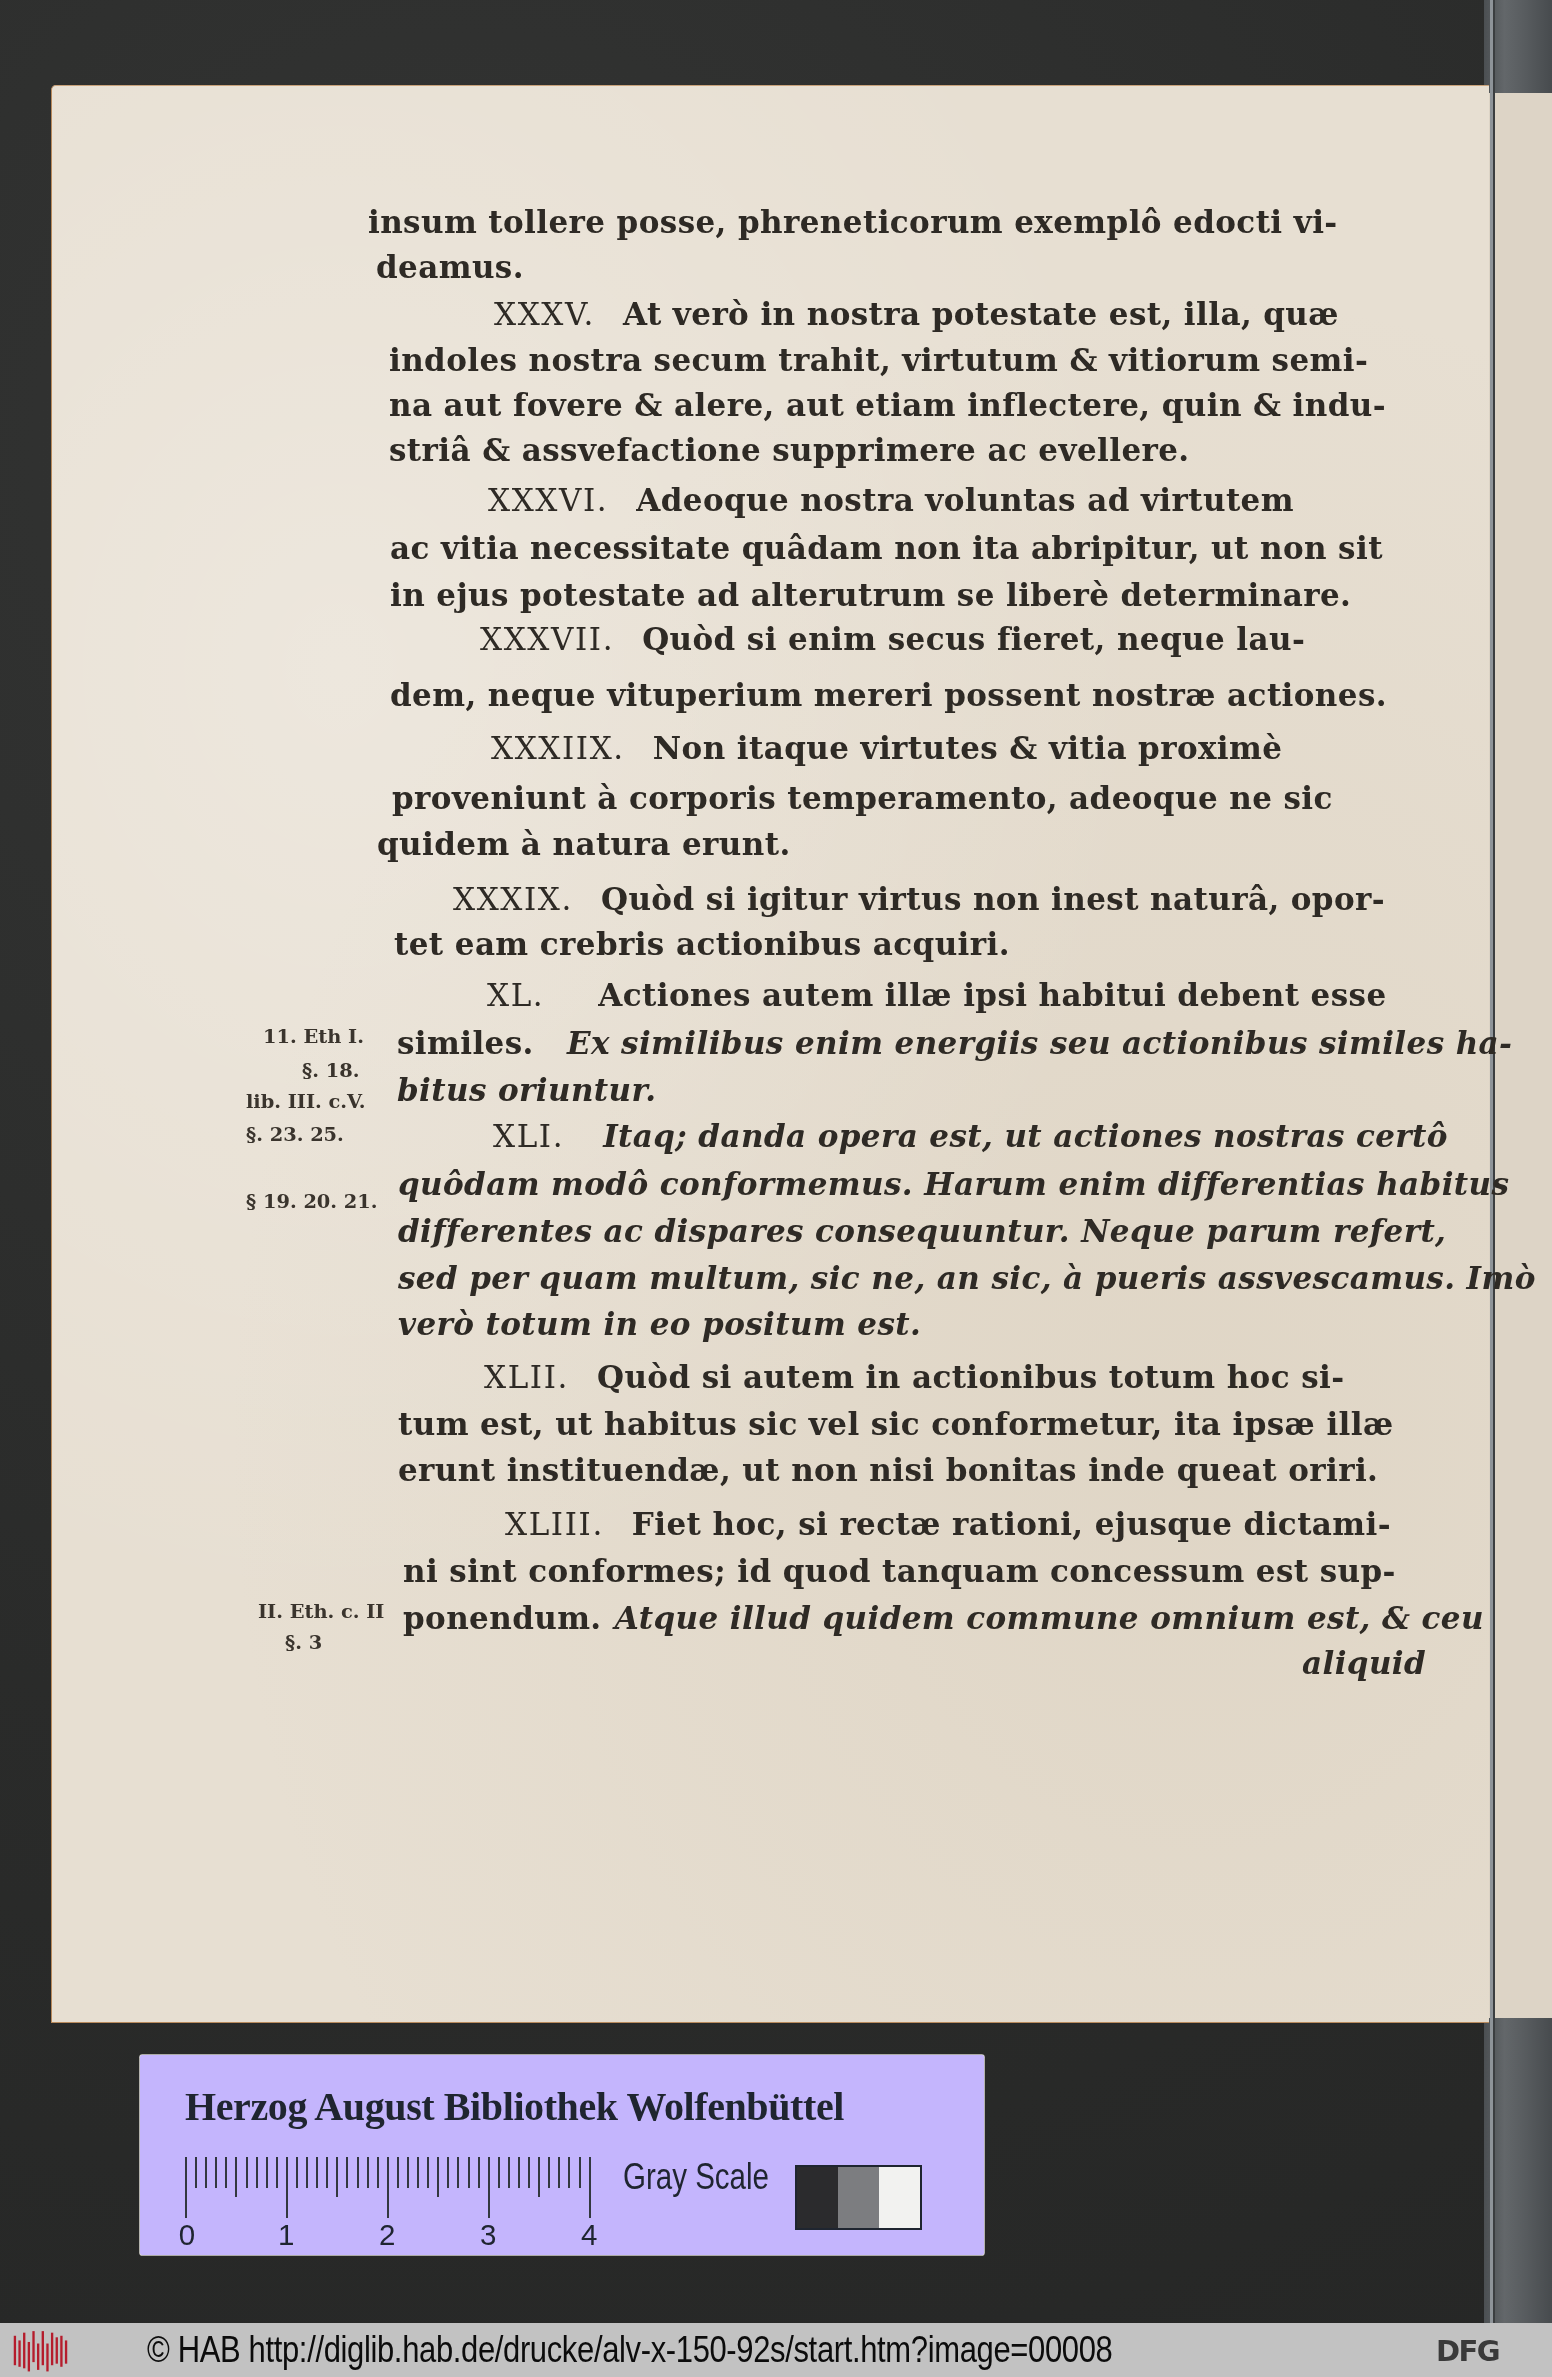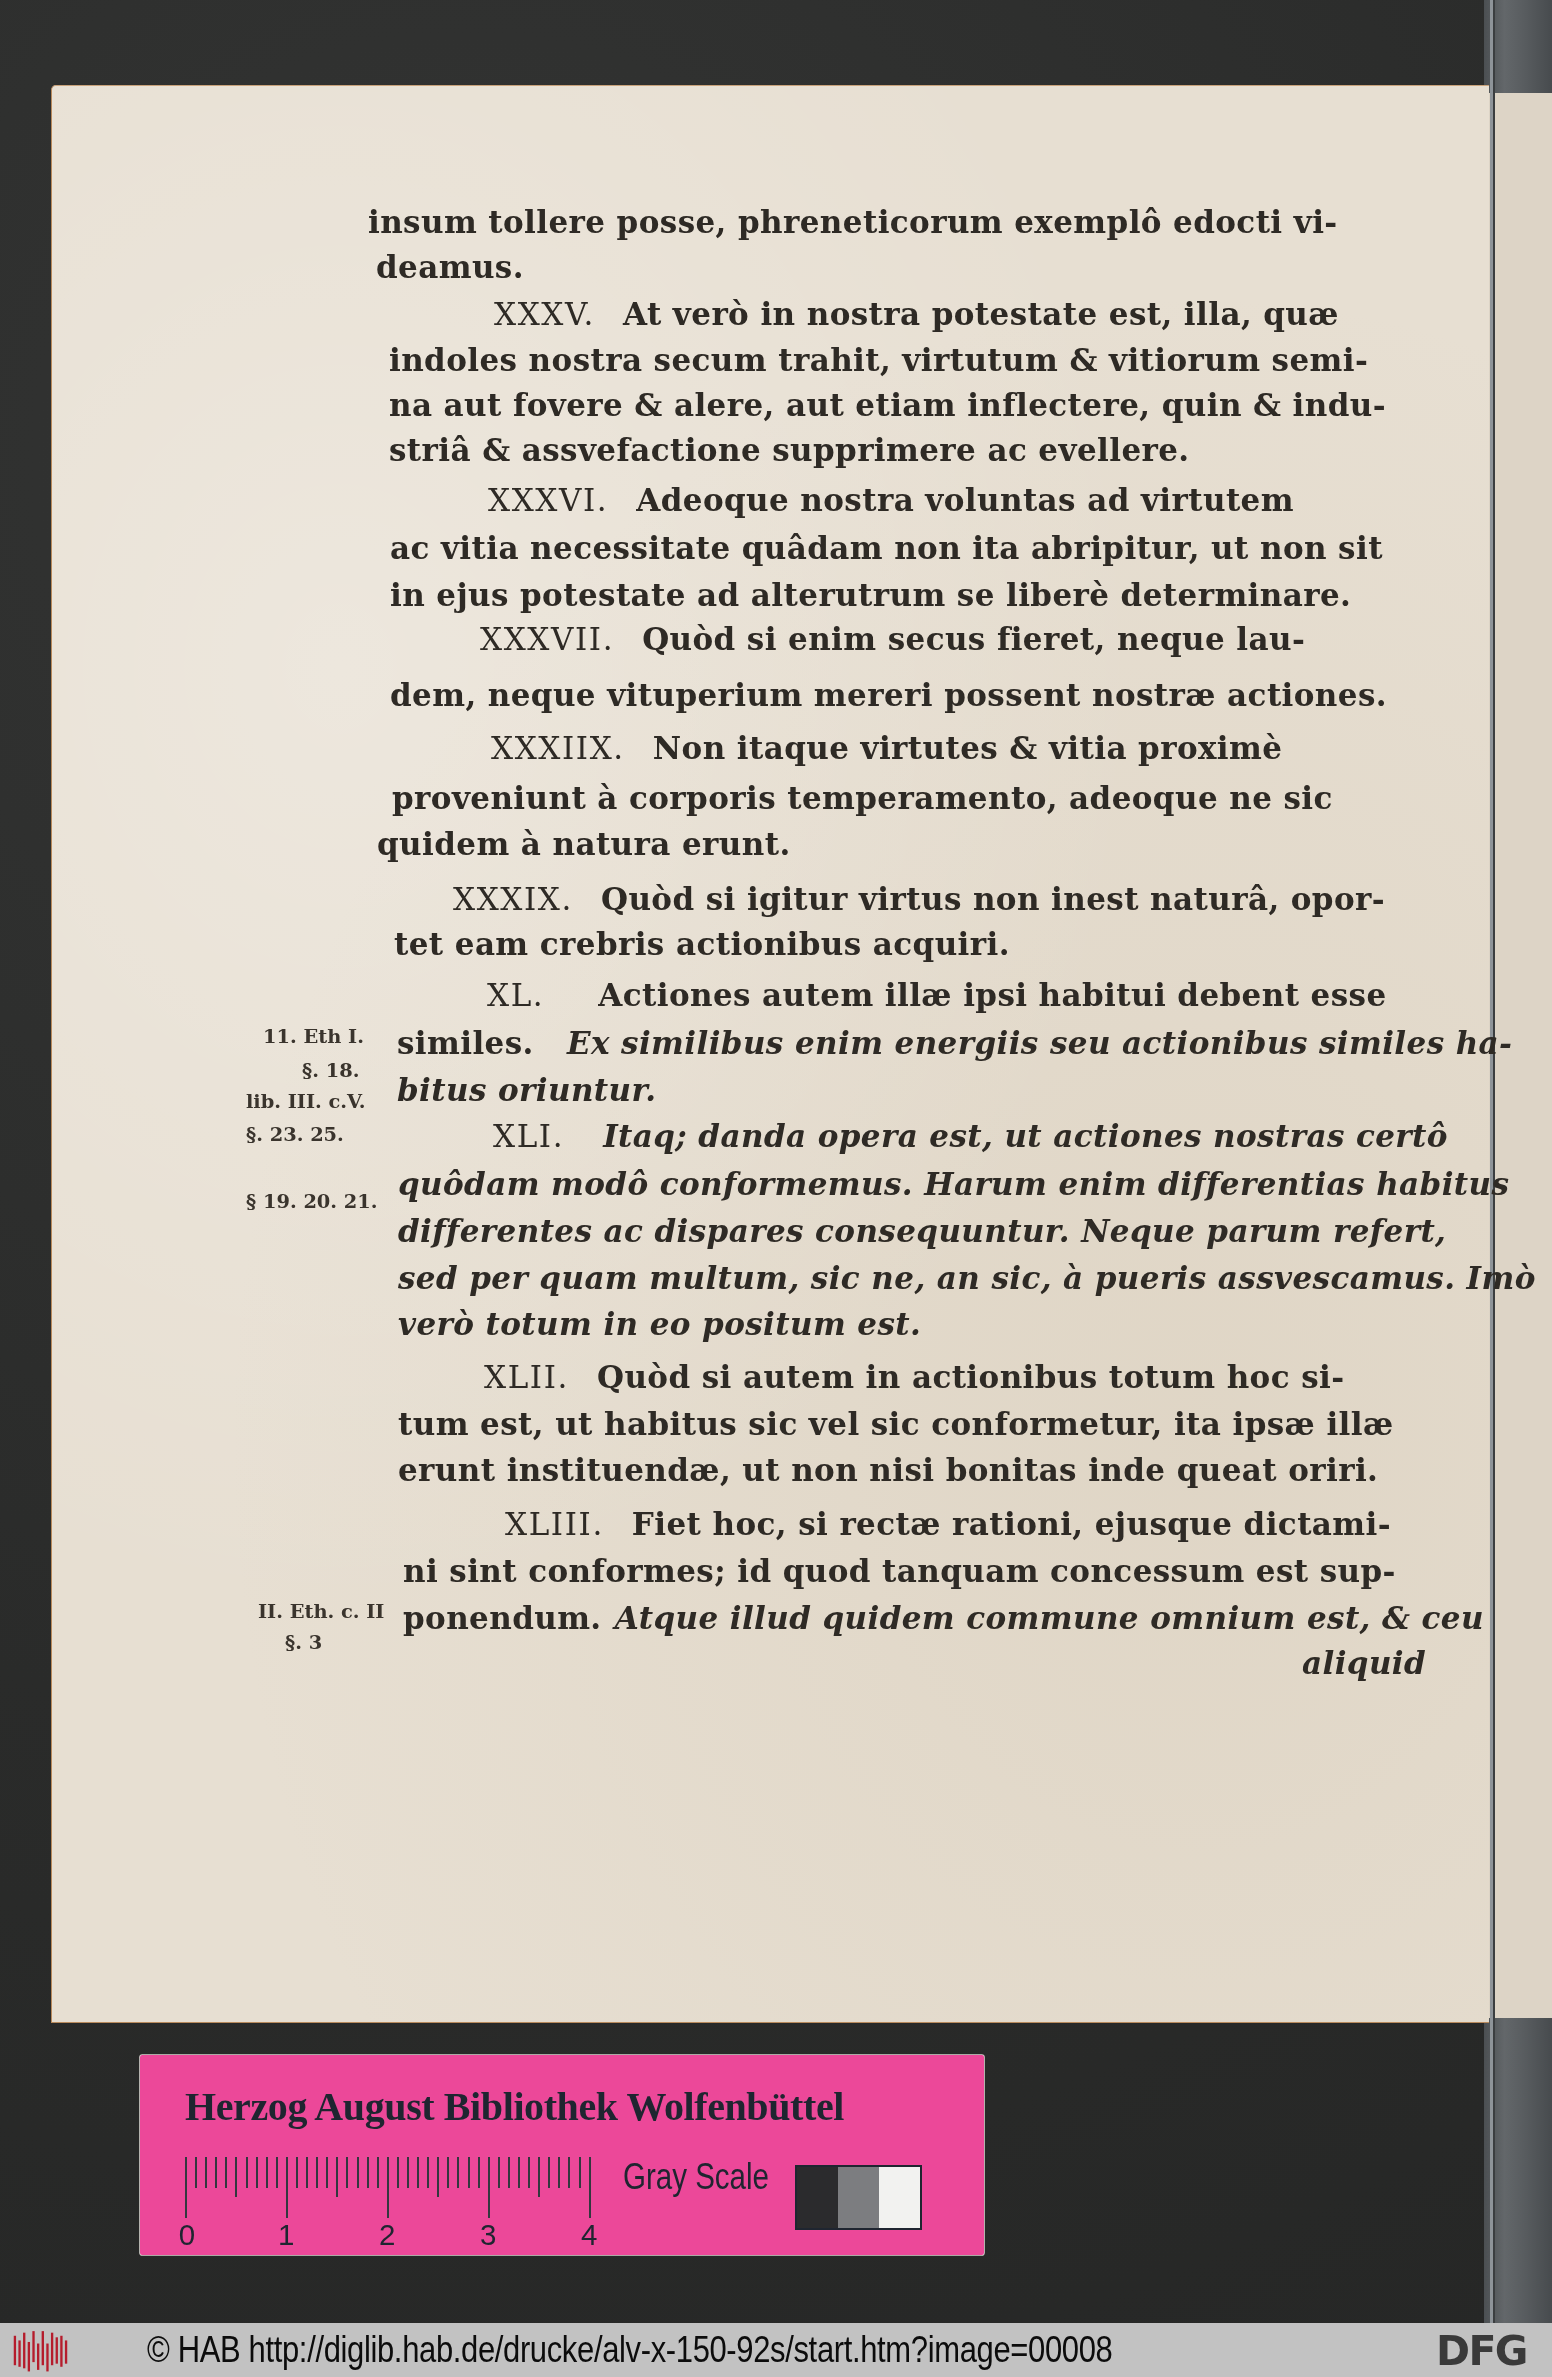--- a/index.html
+++ b/index.html
@@ -55,21 +55,21 @@
   .line .it { font-style: italic; font-weight: bold; }
   .margin-note {
     position: absolute; white-space: nowrap;
     font-family: "DejaVu Serif", serif;
     font-size: 19.4px; color: #3a342d; font-weight: bold;
   }
 
   
   .card {
     position: absolute; left: 140px; top: 2055px; width: 844px; height: 200px;
-    background: #ec4899;
+    background: #c4b5fd;
     border-radius: 2.3px;
     box-shadow: 0 0 0 0.8px #d8d6d0;
   }
   .card-title {
     position: absolute; left: 45px; top: 28px;
     font-family: "Liberation Serif", serif; font-weight: bold;
     font-size: 40px; color: #1f2530; letter-spacing: -0.4px;
     white-space: nowrap;
   }
   .ruler {
@@ -101,21 +101,21 @@
     position: absolute; left: 6.2px; top: 4.7px; width: 62px; height: 45px;
   }
   .footer-text {
     position: absolute; left: 147px; top: 6.2px;
     font-family: "Liberation Sans", sans-serif; font-size: 36px; color: #0c0c0c;
     white-space: nowrap; transform: scaleX(0.86); transform-origin: left center;
     letter-spacing: -0.4px;
   }
   .dfg-logo {
     position: absolute; left: 1436px; top: 7.8px; width: 109px; height: 40px;
-    font-family: "DejaVu Sans", sans-serif; font-weight: bold; font-size: 41px;
+    font-family: "DejaVu Sans", sans-serif; font-weight: bold; font-size: 29px;
     color: #3a3a3a; letter-spacing: -1.6px; line-height: 40px;
   }
 </style>
 </head>
 <body>
 
 <div class="backdrop"></div>
 <div class="right-strip"></div>
 <div class="right-strip-paper"></div>
 <div class="right-strip-line"></div>

